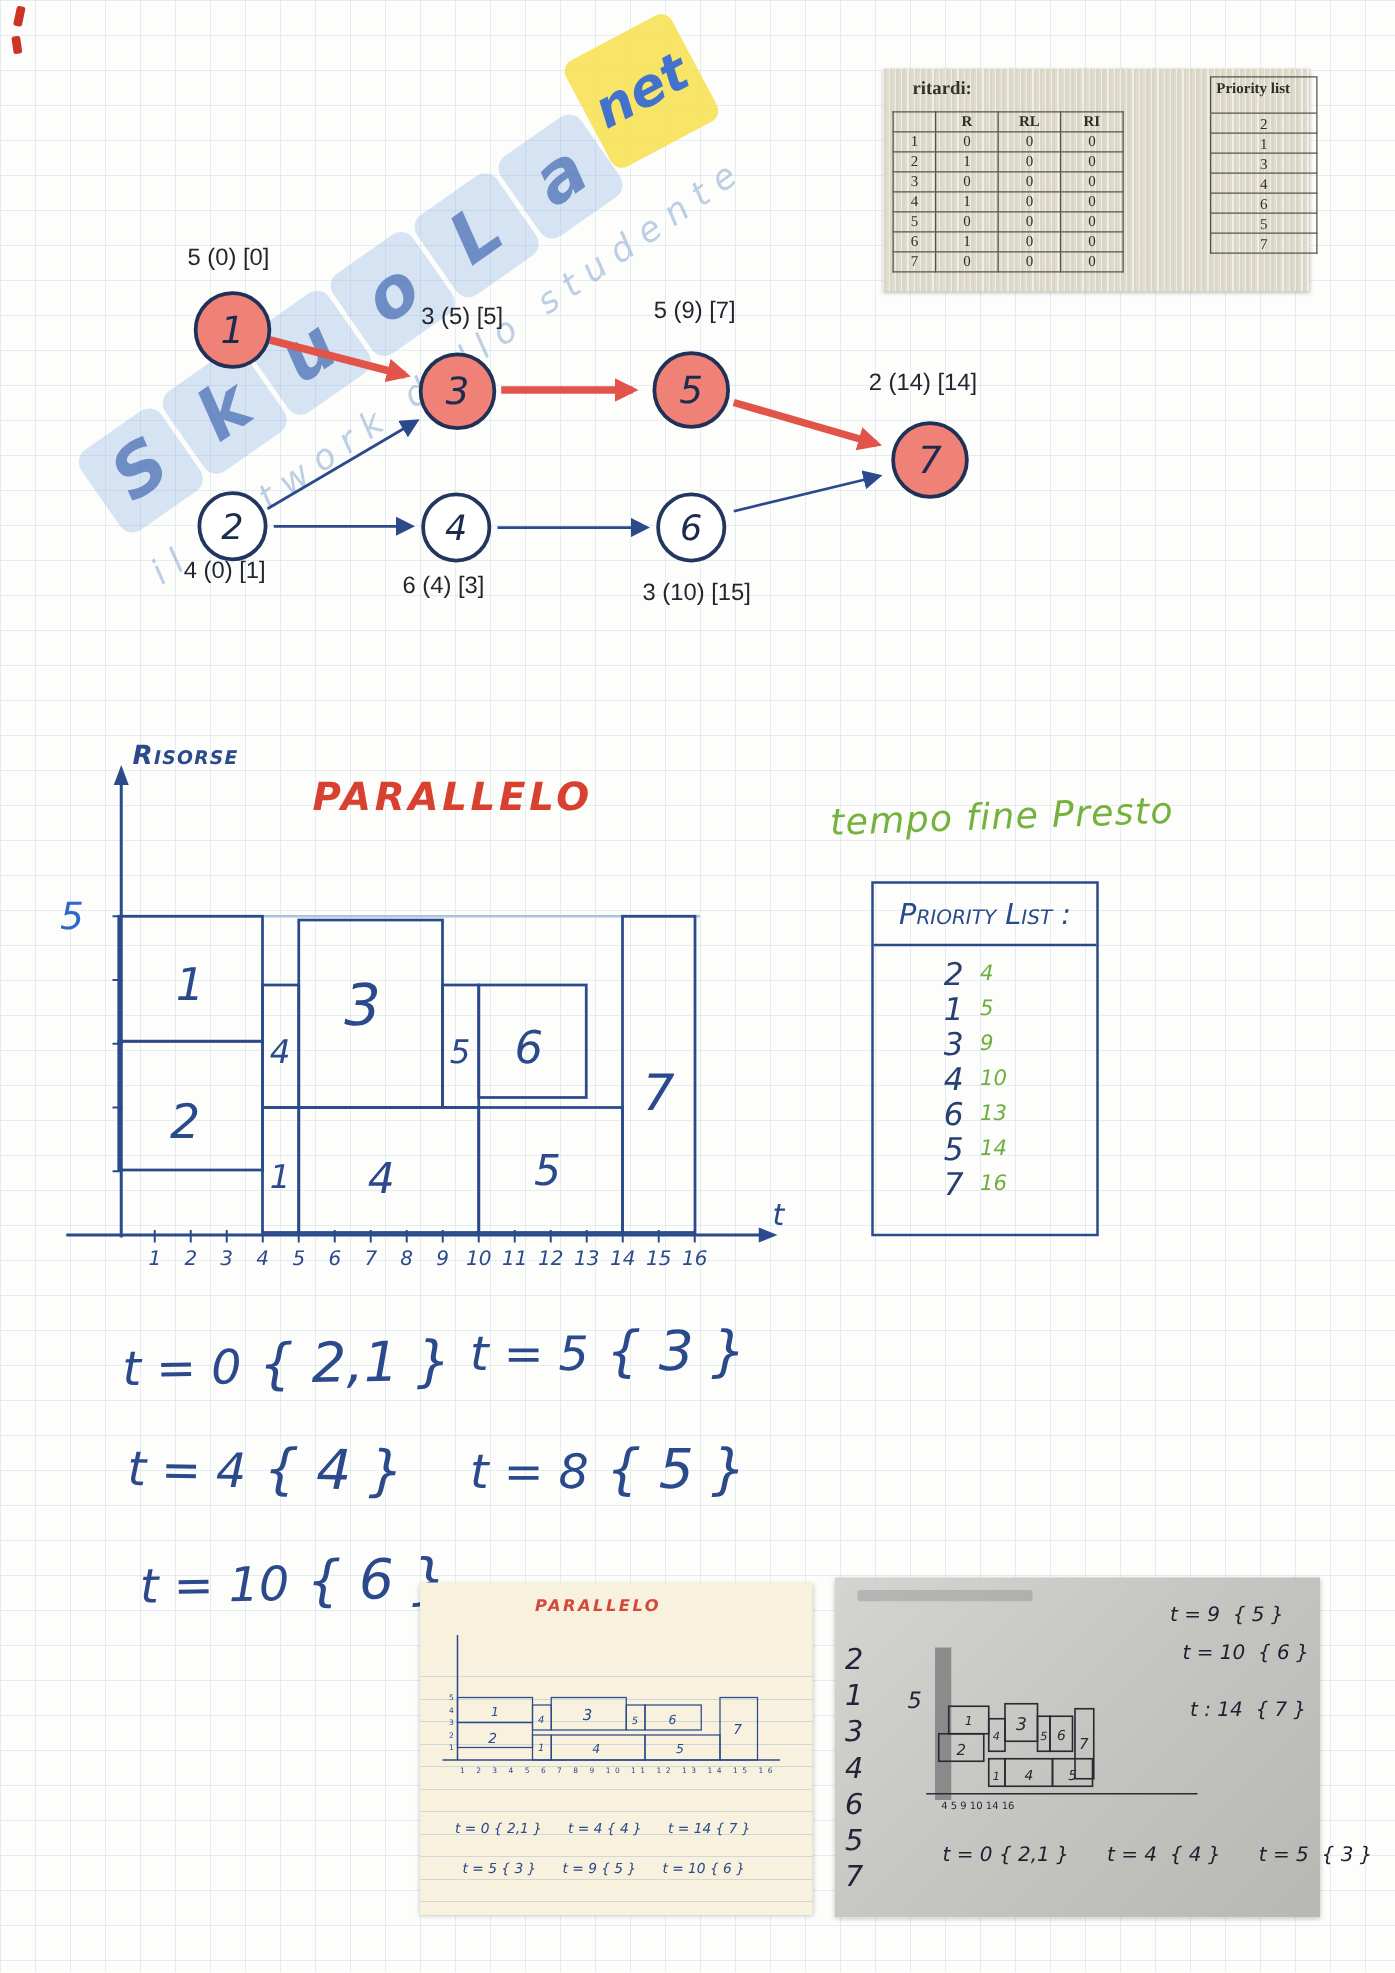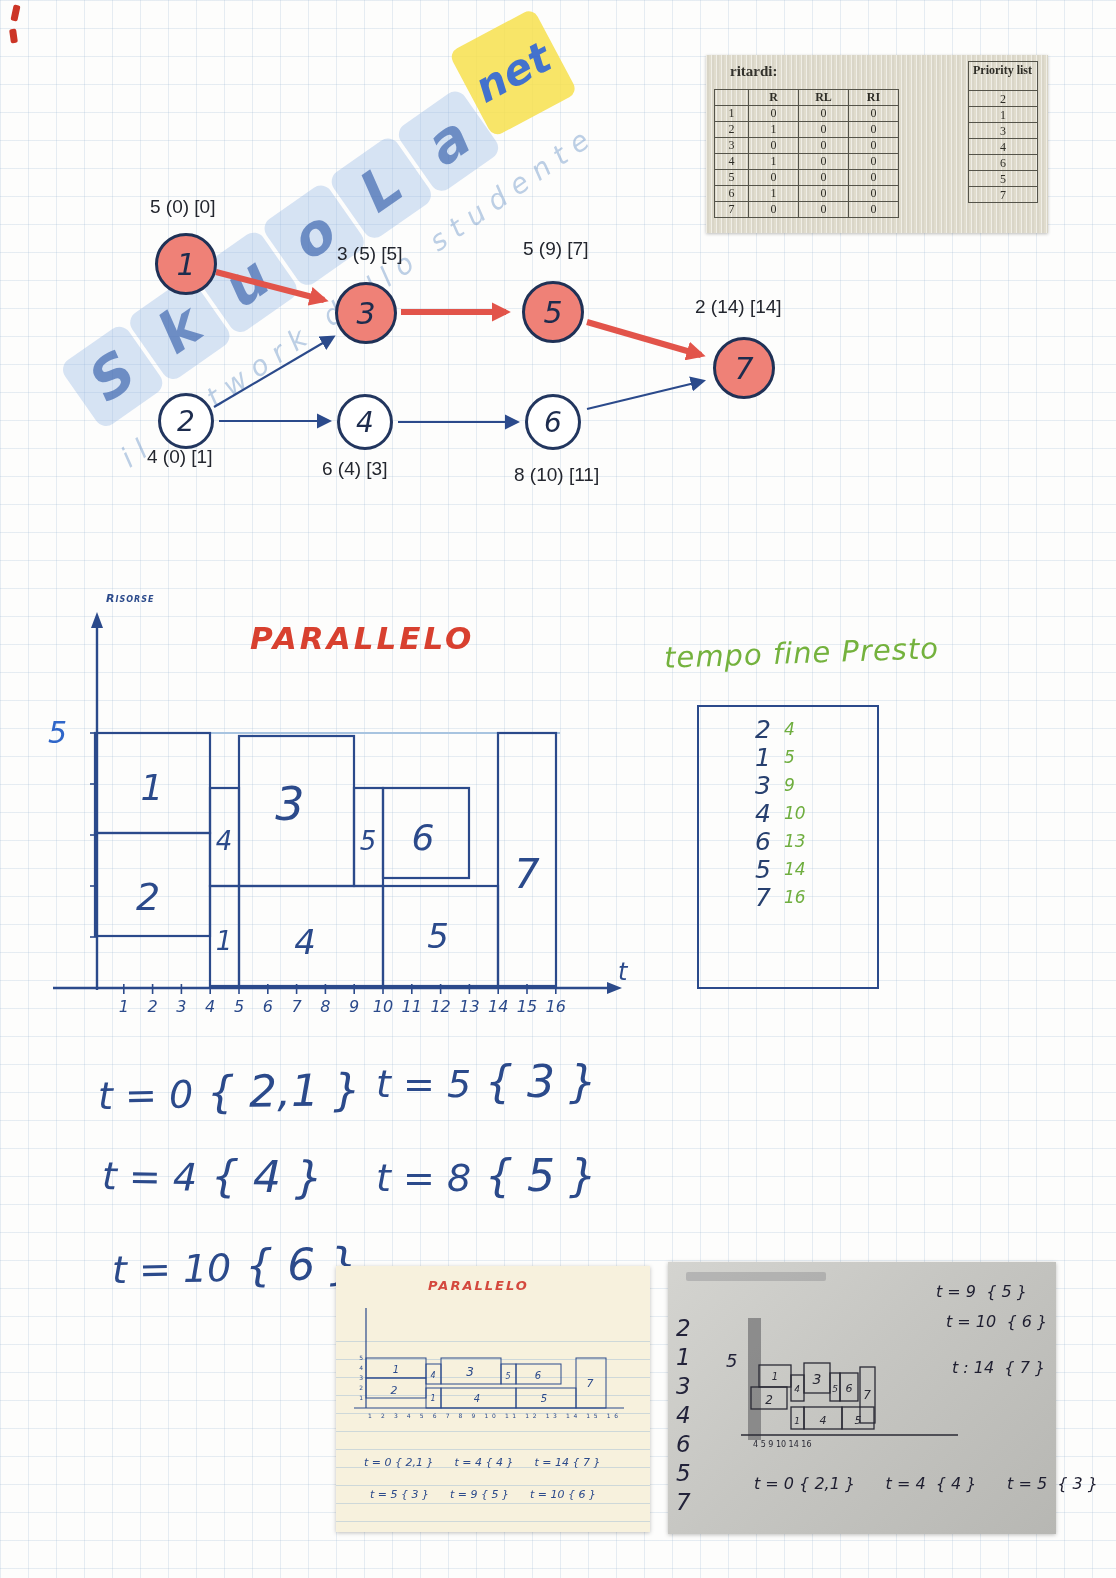--- a/index.html
+++ b/index.html
@@ -24,35 +24,35 @@
   
   #rphoto{left:706px;top:55px;width:342px;height:178px;background:#e0dccd;box-shadow:0 1px 3px rgba(0,0,0,.25);
     background-image:repeating-linear-gradient(90deg, rgba(255,255,255,0.5) 0 1px, rgba(0,0,0,0.03) 1px 3px, transparent 3px 5px);}
   #rphoto .rt-title{position:absolute;left:24px;top:8px;font:bold 15px "Liberation Serif",serif;color:#33322c}
   table.rt{position:absolute;left:8px;top:34px;border-collapse:collapse}
   table.rt th,table.rt td{border:1px solid #55544a;font:12px "Liberation Serif",serif;color:#2e2d26;text-align:center;
     height:14px;padding:0 2px}
   table.rt th{font-weight:bold}
   table.rt .c0{width:34px}
   table.rt .c{width:50px}
-  #pcol{position:absolute;left:262px;top:6px;width:70px}
+  #pcol{position:absolute;left:262px;top:6px;width:86px}
   #pcol .plh{border:1px solid #55544a;font:bold 12px "Liberation Serif",serif;color:#2e2d26;padding:1px 4px;height:30px}
   #pcol .plc{border:1px solid #55544a;border-top:none;font:12px "Liberation Serif",serif;color:#2e2d26;text-align:center;height:16px;line-height:16px}
 
   
   .node{position:absolute;border-radius:50%;border:3px solid #22365f;display:flex;align-items:center;justify-content:center;
     font-style:italic;color:#1d2c4e;background:#fff}
   .node.red{background:#ef8177;border-color:#1f3156}
   .nlabel{position:absolute;font-family:"Liberation Sans",sans-serif;font-size:19px;color:#23262e;white-space:nowrap}
 
   
   .hw{font-style:italic;color:#2b4a8b;font-family:"DejaVu Sans",sans-serif}
   .sc{font-variant:small-caps}
 
-  #risorse{left:106px;top:592px;font-size:11px;font-weight:bold;letter-spacing:1px}
+  #risorse{left:106px;top:592px;font-size:21px;font-weight:bold;letter-spacing:1px}
   #parallelo{left:250px;top:620px;font-size:31px;font-weight:bold;letter-spacing:3px;color:#d8402f;font-style:italic}
   #tempofine{left:664px;top:636px;font-size:29px;font-style:italic;color:#74b23d;transform:rotate(-2deg);letter-spacing:1px}
 
   
   #plist{left:697px;top:705px;width:182px;height:284px;border:2.5px solid #2b4a8b}
   #plist .plist-title{font-size:23px;font-style:italic;color:#2b4a8b;text-align:center;padding:12px 0 10px;
     border-bottom:2.5px solid #2b4a8b}
   #plist .rows{padding-top:8px}
   .plr{padding-left:56px;height:28px;display:flex;align-items:center;gap:13px}
   .pt{font-size:25px;font-style:italic;color:#27406f}
@@ -210,21 +210,21 @@
   <div class="node" style="left:525px;top:394px;width:56px;height:56px;font-size:28px">
       <span>6</span>
     </div>
 
   <div class="nlabel" style="left:150px;top:196px">5 (0) [0]</div>
   <div class="nlabel" style="left:337px;top:243px">3 (5) [5]</div>
   <div class="nlabel" style="left:523px;top:238px">5 (9) [7]</div>
   <div class="nlabel" style="left:695px;top:296px">2 (14) [14]</div>
   <div class="nlabel" style="left:147px;top:446px">4 (0) [1]</div>
   <div class="nlabel" style="left:322px;top:458px">6 (4) [3]</div>
-  <div class="nlabel" style="left:514px;top:464px">8 (10) [11]</div>
+  <div class="nlabel" style="left:514px;top:464px">3 (10) [15]</div>
 
   <div class="abs hw sc" id="risorse">Risorse</div>
   <div class="abs" id="parallelo">PARALLELO</div>
   <div class="abs" id="tempofine">tempo fine Presto</div>
 
   <svg style="left:38px;top:588px" width="620" height="440" viewBox="0 0 620 440">
 
     <line x1="59" y1="36" x2="59" y2="402" stroke="#2b4a8b" stroke-width="2.4"></line>
     <polygon points="59,24 53,40 65,40" fill="#2b4a8b"></polygon>
     <line x1="15" y1="400" x2="573" y2="400" stroke="#2b4a8b" stroke-width="2.4"></line>
@@ -297,20 +297,21 @@
       <text x="373.8" y="424">11</text>
       <text x="402.6" y="424">12</text>
       <text x="431.4" y="424">13</text>
       <text x="460.2" y="424">14</text>
       <text x="489" y="424">15</text>
       <text x="517.8" y="424">16</text>
     </g>
   </svg>
 
   <div id="plist" class="abs">
+    <div class="plist-title sc">Priority List :</div>
     <div class="rows">
       <div class="plr">
           <span class="pt">2</span>
           <span class="pg">4</span>
         </div>
       <div class="plr">
           <span class="pt">1</span>
           <span class="pg">5</span>
         </div>
       <div class="plr">

